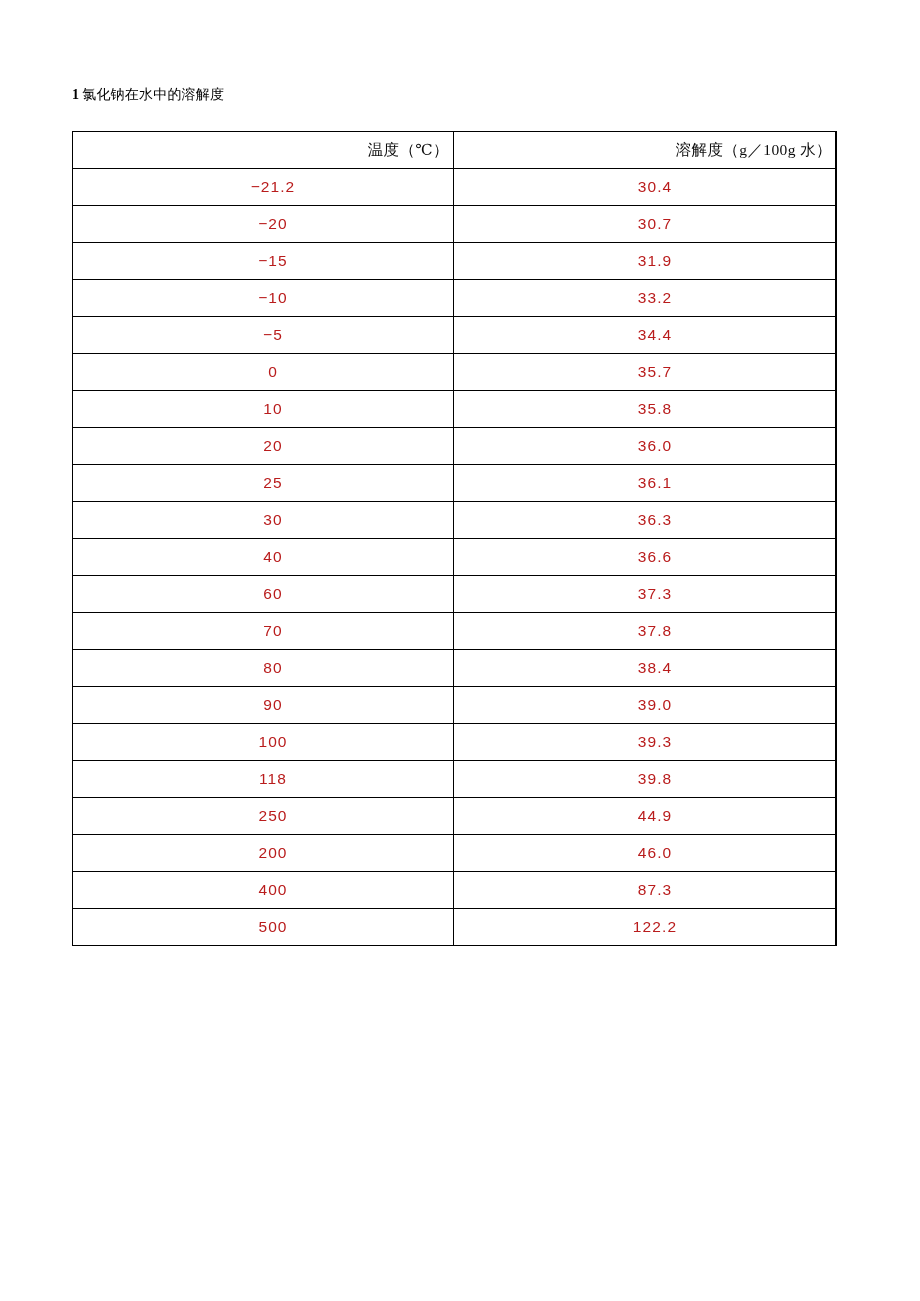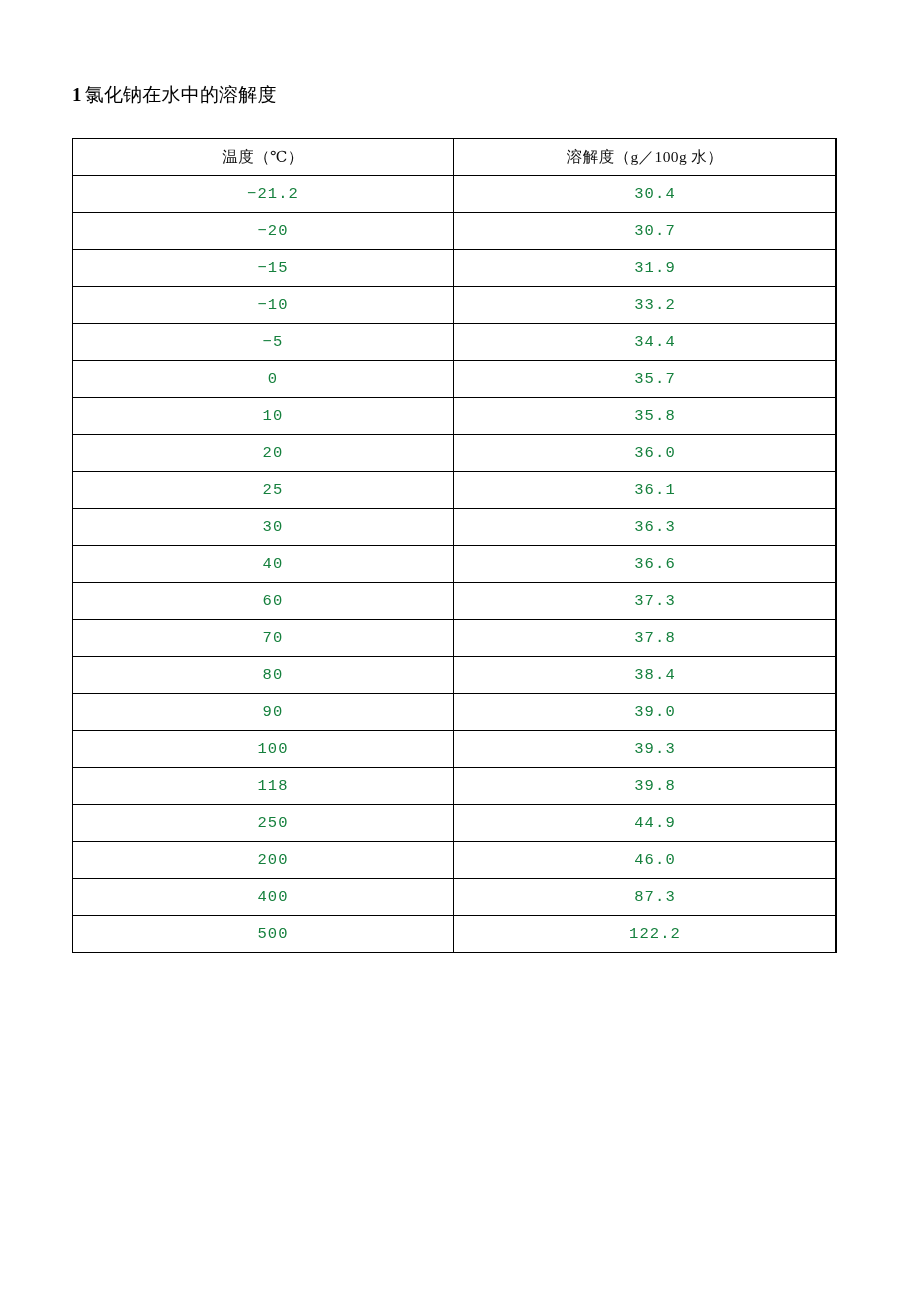--- a/index.html
+++ b/index.html
@@ -27,26 +27,26 @@
   .doc-body {
     position: absolute;
     left: 72px;
     top: 80px;
     width: 764px;
   }
 
   
   .doc-title {
     font-family: "Liberation Serif", "DejaVu Serif", serif;
-    font-size: 19px;
+    font-size: 14px;
     line-height: 30px;
     color: #000000;
     letter-spacing: 0.2px;
     white-space: nowrap;
-    margin: 0 0 28px 0;
+    margin: 0 0 21px 0;
     padding: 0;
     font-weight: normal;
   }
   .doc-title .title-num {
     font-weight: bold;
     font-family: "Liberation Serif", "DejaVu Serif", serif;
     margin-right: 3px;
   }
   .doc-title .title-text {
     font-weight: normal;
@@ -75,27 +75,28 @@
     font-weight: normal;
     box-sizing: border-box;
   }
 
   .sol-table thead th {
     font-family: "Liberation Serif", "DejaVu Serif", serif;
     font-size: 15.5px;
     letter-spacing: 0.4px;
     white-space: nowrap;
     color: #0d0d0d;
+    text-align: right;
   }
 
   .sol-table tbody td {
-    font-family: Liberation Mono, monospace;
+    font-family: Liberation Sans, sans-serif;
     font-size: 15.5px;
     letter-spacing: 1.1px;
-    color: #15803d;
+    color: #b91c1c;
     padding-left: 24px;
   }
 
   
   .table-wrap {
     position: relative;
     width: 764px;
   }
   .table-wrap::after {
     content: "";

